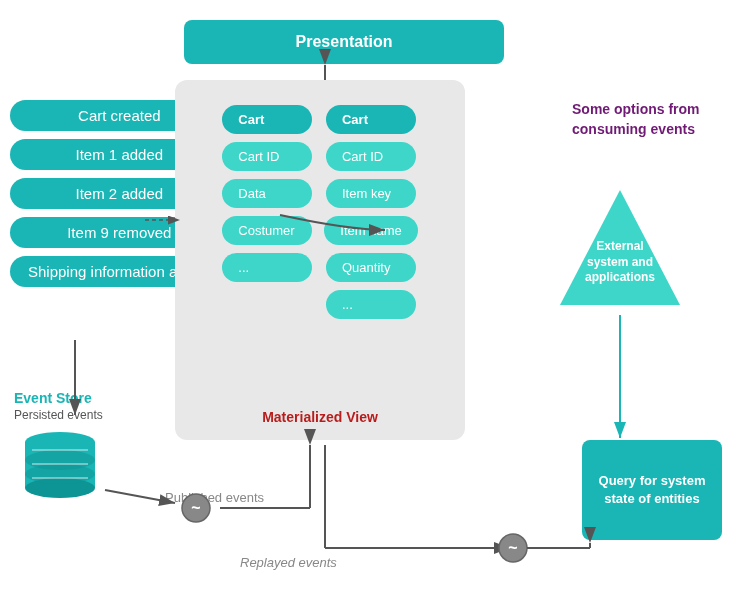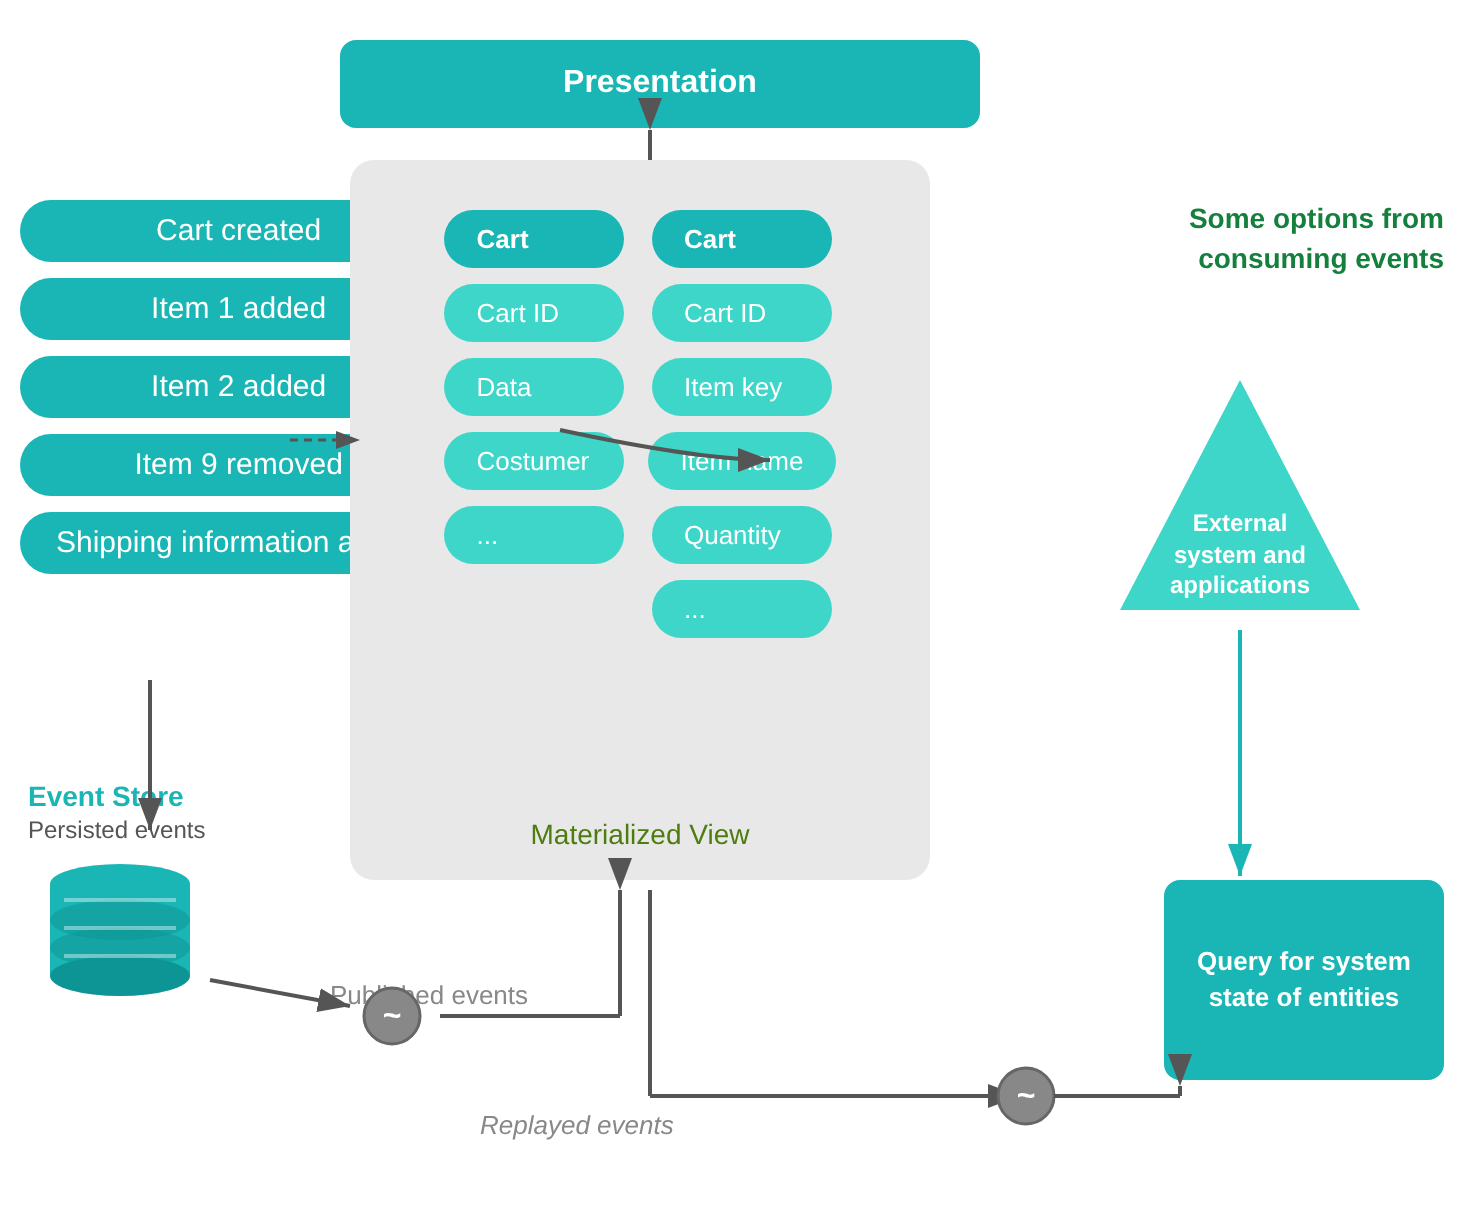--- a/index.html
+++ b/index.html
@@ -17,21 +17,21 @@
       height: 616px;
       position: relative;
       background: #fff;
       padding: 10px;
     }
 
     
     .presentation-bar {
       position: absolute;
       top: 20px;
-      left: 170px;
+      left: 184px;
       width: 320px;
       height: 44px;
       background: #1ab5b5;
       border-radius: 8px;
       display: flex;
       align-items: center;
       justify-content: center;
       color: #fff;
       font-size: 16px;
       font-weight: 600;
@@ -100,22 +100,22 @@
       background: #e8e8e8;
       border-radius: 12px;
       padding: 15px;
       display: flex;
       flex-direction: column;
       align-items: center;
     }
 
     .mv-title {
       font-size: 14px;
-      font-weight: 400;
-      color: #4d7c0f;
+      font-weight: 700;
+      color: #b91c1c;
       margin-top: auto;
       padding-top: 8px;
       text-align: center;
     }
 
     .mv-columns {
       display: flex;
       gap: 12px;
       flex: 1;
       align-items: flex-start;
@@ -148,24 +148,24 @@
     .mv-pill.dots {
       background: #3dd6c8;
     }
 
     
     .options-text {
       position: absolute;
       top: 100px;
       right: 18px;
       width: 150px;
-      color: #15803d;
+      color: #701a75;
       font-weight: 700;
       font-size: 14px;
-      text-align: right;
+      text-align: left;
       line-height: 1.4;
     }
 
     
     .triangle-container {
       position: absolute;
       top: 185px;
       right: 55px;
       width: 130px;
       height: 130px;
@@ -178,21 +178,21 @@
       position: absolute;
       top: 50%;
       left: 50%;
       transform: translate(-50%, -50%);
       color: #fff;
       font-size: 12px;
       font-weight: 600;
       text-align: center;
       line-height: 1.3;
       width: 80px;
-      margin-top: 28px;
+      margin-top: 12px;
     }
 
     
     .query-box {
       position: absolute;
       top: 440px;
       right: 18px;
       width: 140px;
       height: 100px;
       background: #1ab5b5;

